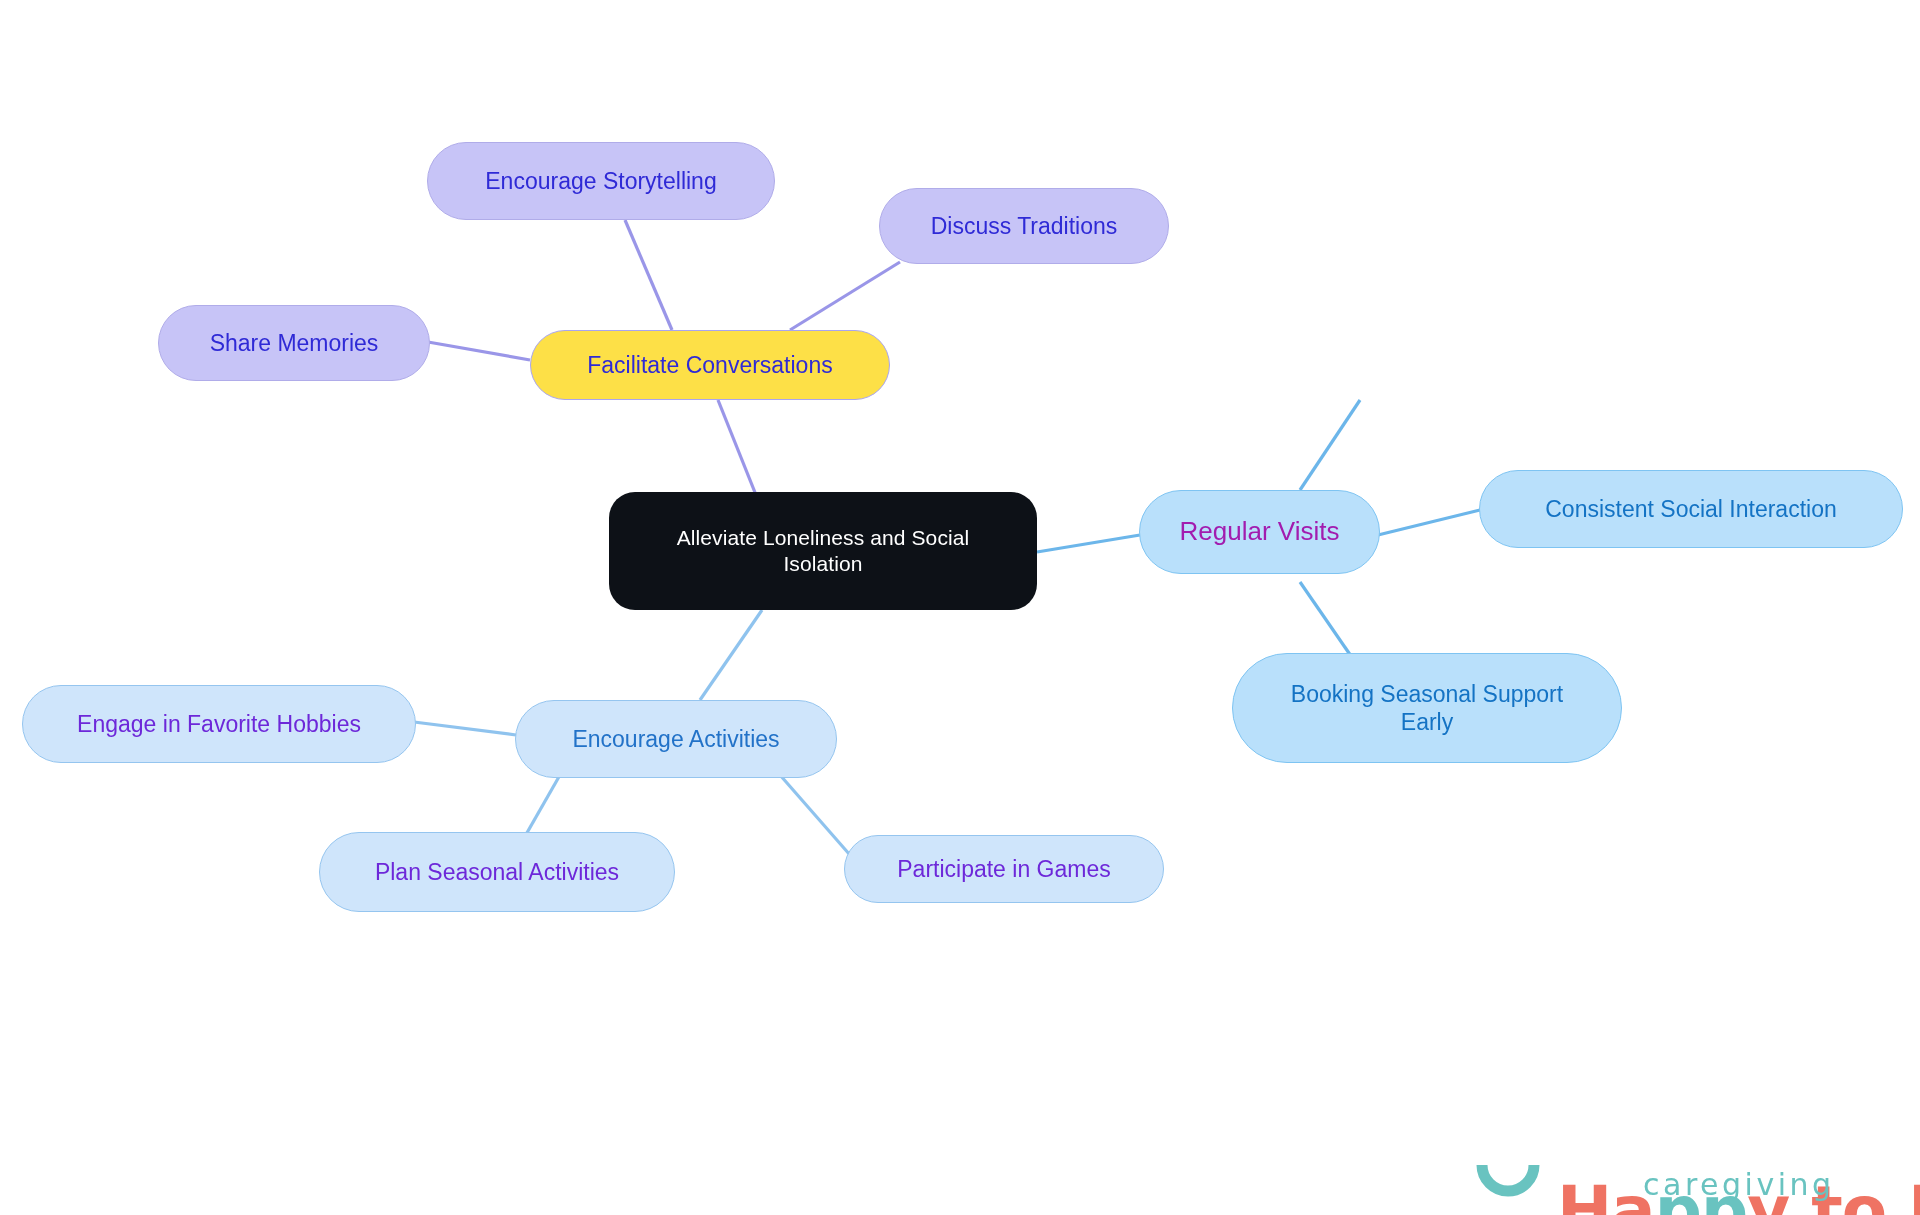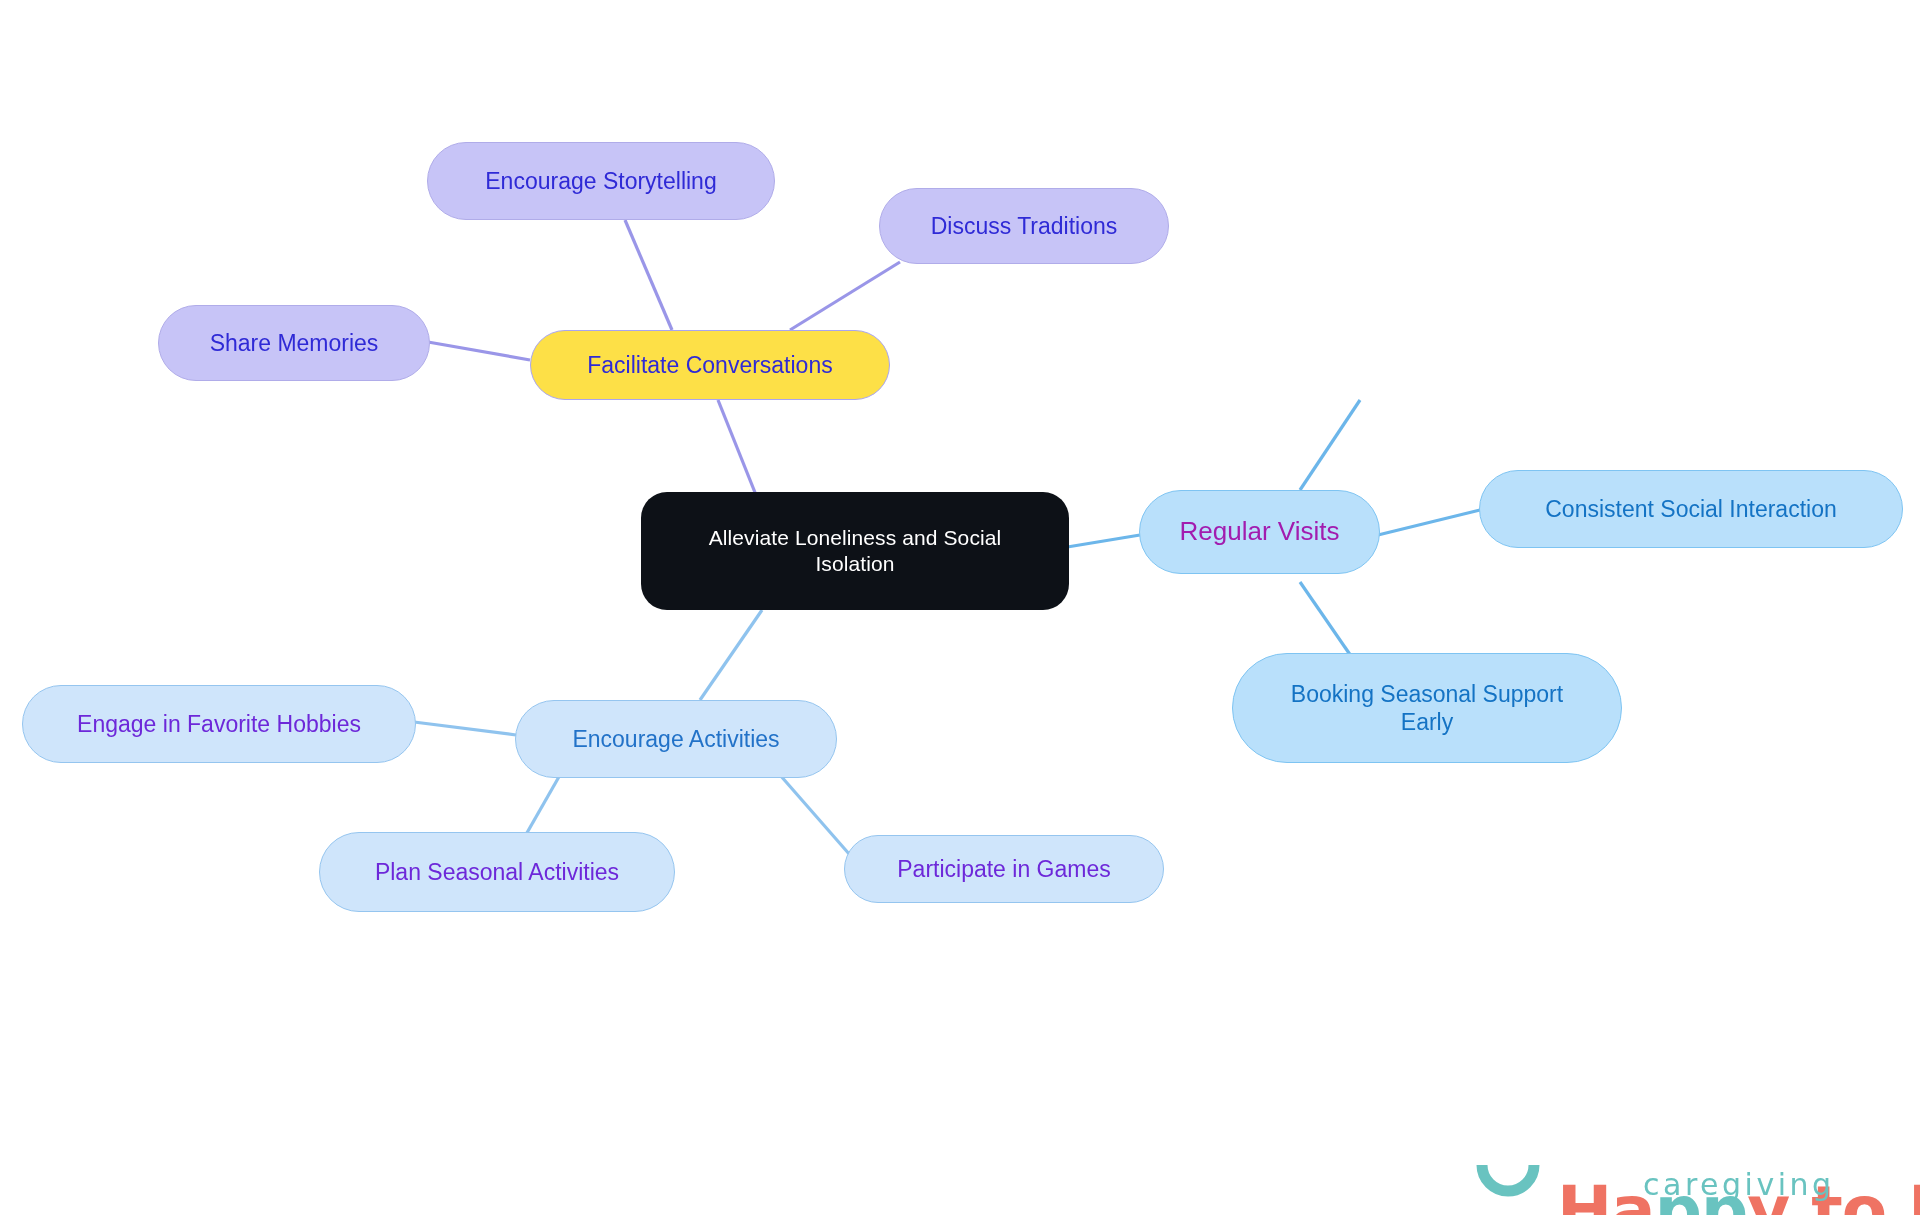--- a/index.html
+++ b/index.html
@@ -134,21 +134,21 @@
 
     <path d="M 762 610 L 700 700" stroke="#8fc3ee" stroke-width="3.2" fill="none"></path>
 
     <path d="M 516 735 L 414 722" stroke="#8fc3ee" stroke-width="3.2" fill="none"></path>
 
     <path d="M 560 775 L 500 880" stroke="#8fc3ee" stroke-width="3.2" fill="none"></path>
 
     <path d="M 780 775 L 850 855" stroke="#8fc3ee" stroke-width="3.2" fill="none"></path>
   </svg>
 
-  <div class="node root" style="left:609px; top:492px; width:428px; height:118px;margin-left:32px;">Alleviate Loneliness and Social
+  <div class="node root" style="left:609px; top:492px; width:428px; height:118px;">Alleviate Loneliness and Social
 Isolation</div>
 
   <div class="node purple-main" style="left:530px; top:330px; width:360px; height:70px;">Facilitate Conversations</div>
 
   <div class="node purple-leaf" style="left:427px; top:142px; width:348px; height:78px;">Encourage Storytelling</div>
 
   <div class="node purple-leaf" style="left:879px; top:188px; width:290px; height:76px;">Discuss Traditions</div>
 
   <div class="node purple-leaf" style="left:158px; top:305px; width:272px; height:76px;">Share Memories</div>
 

